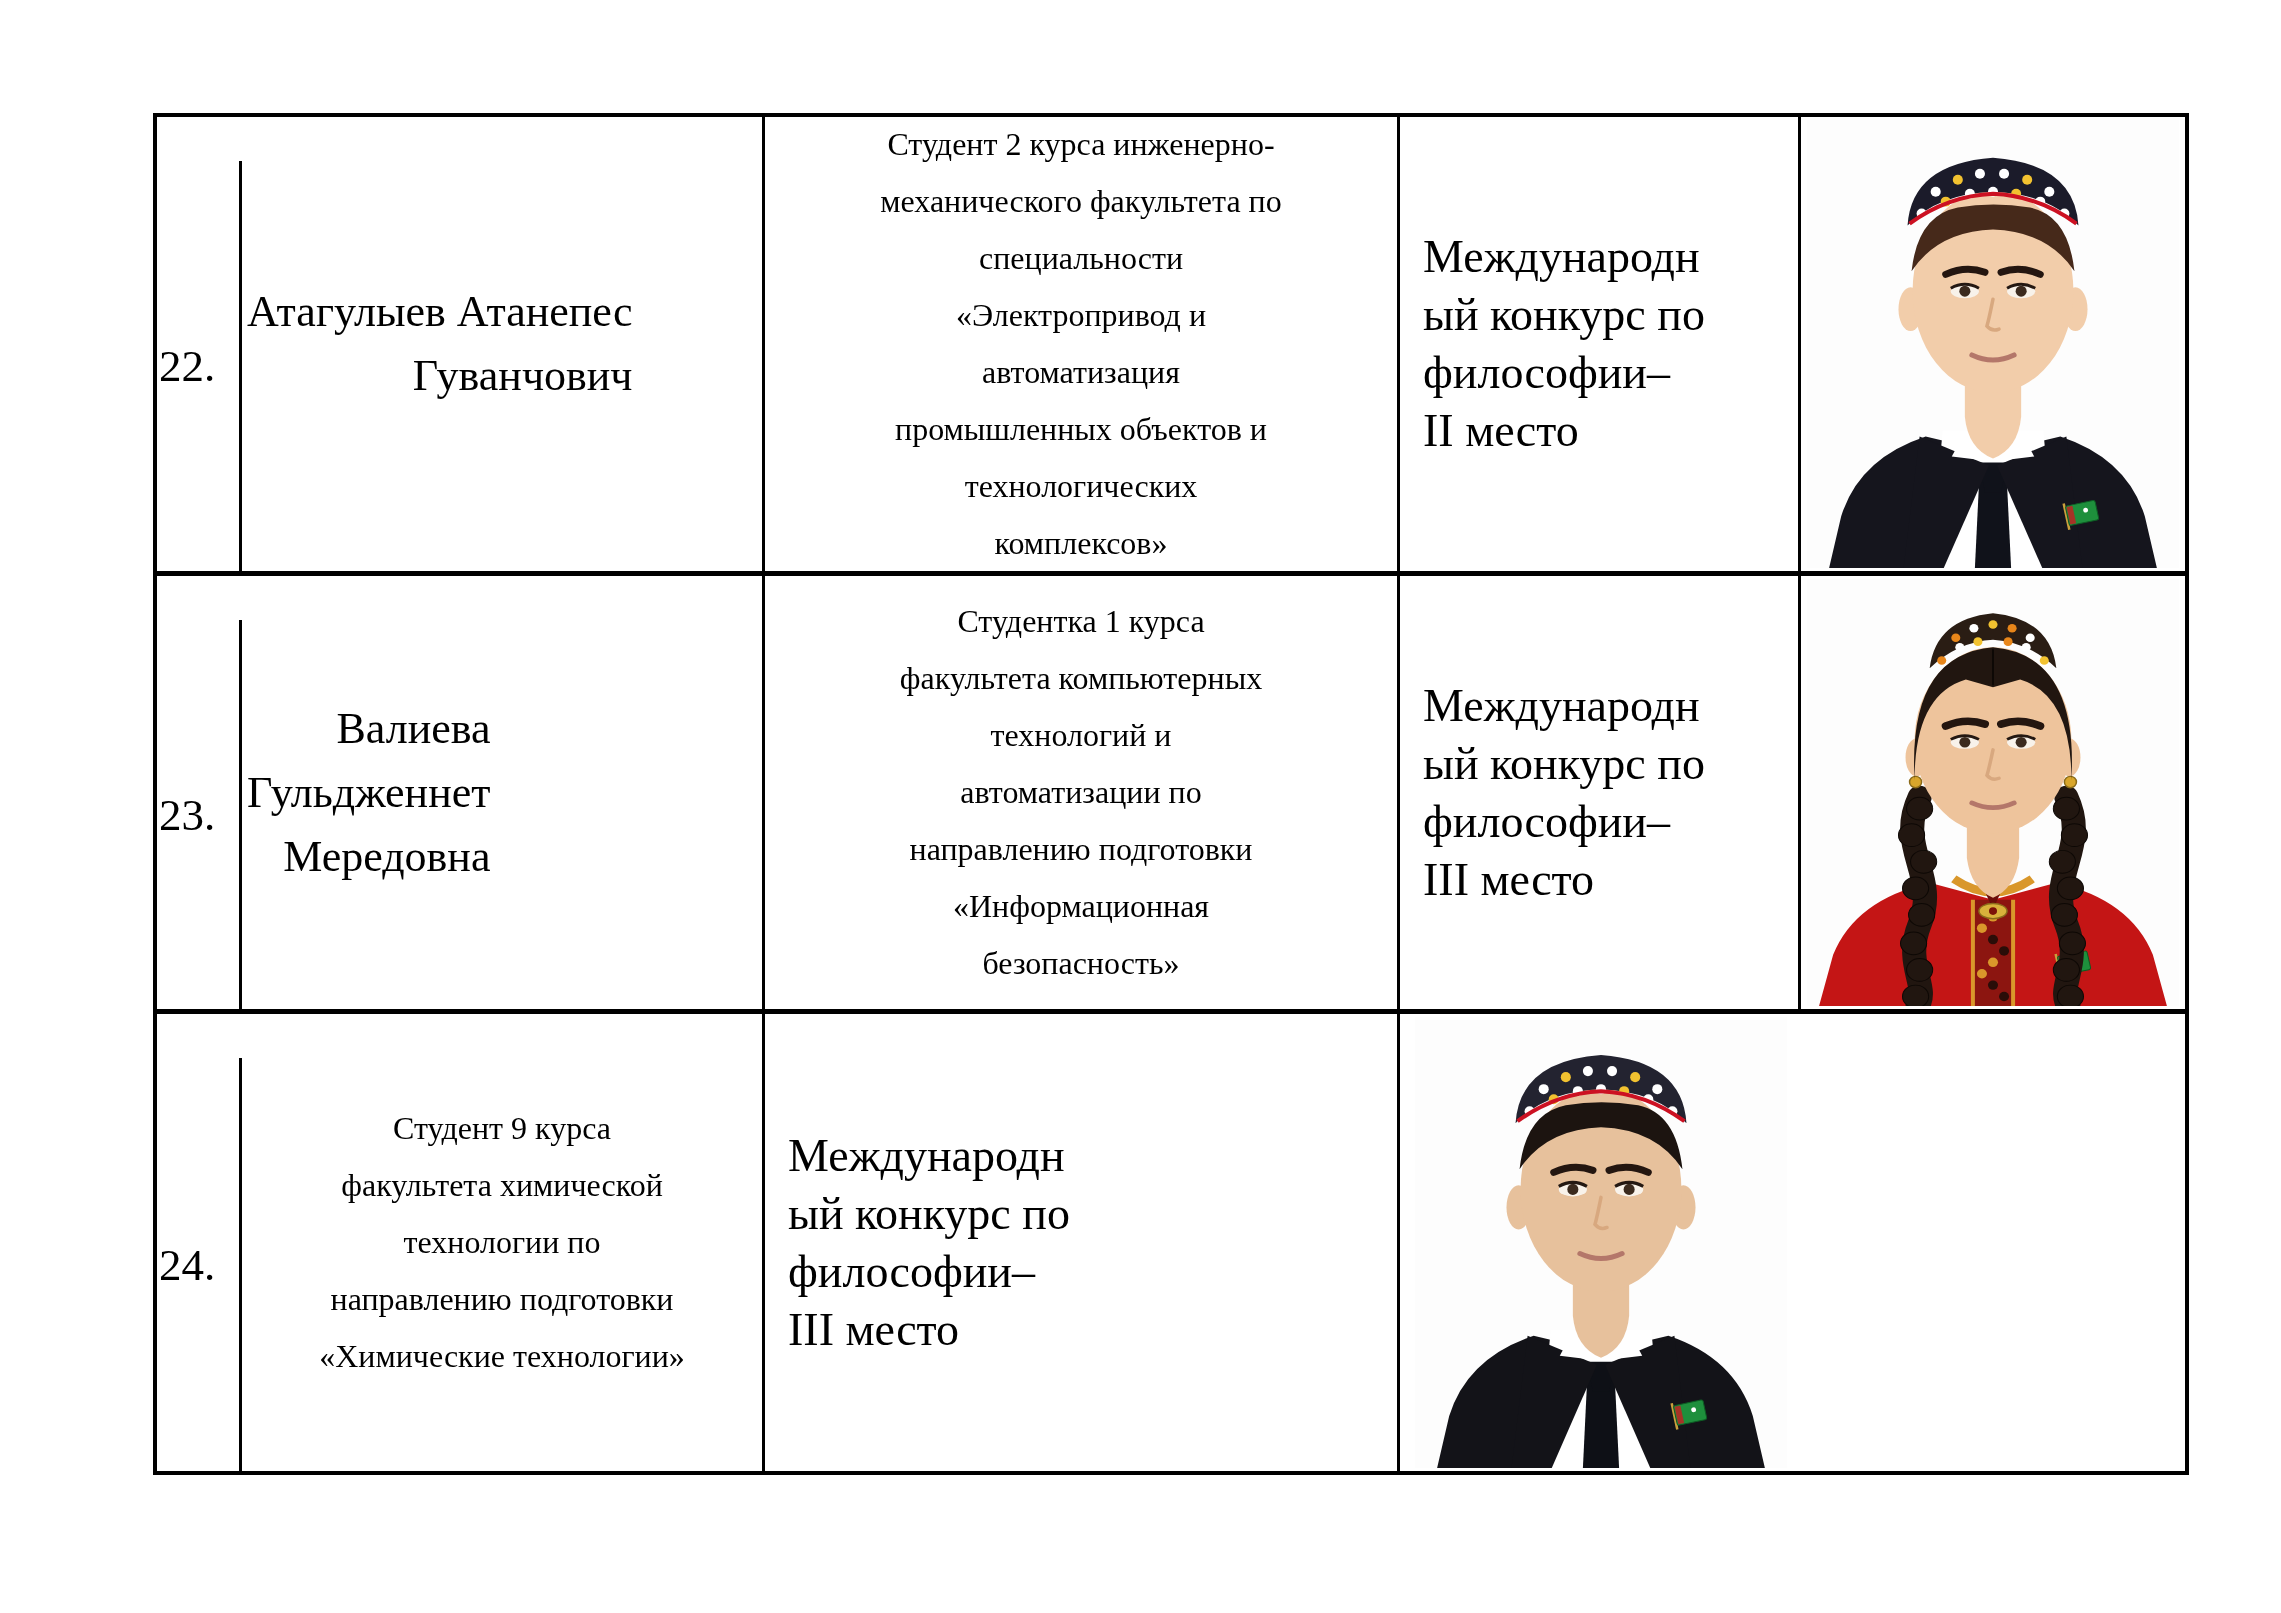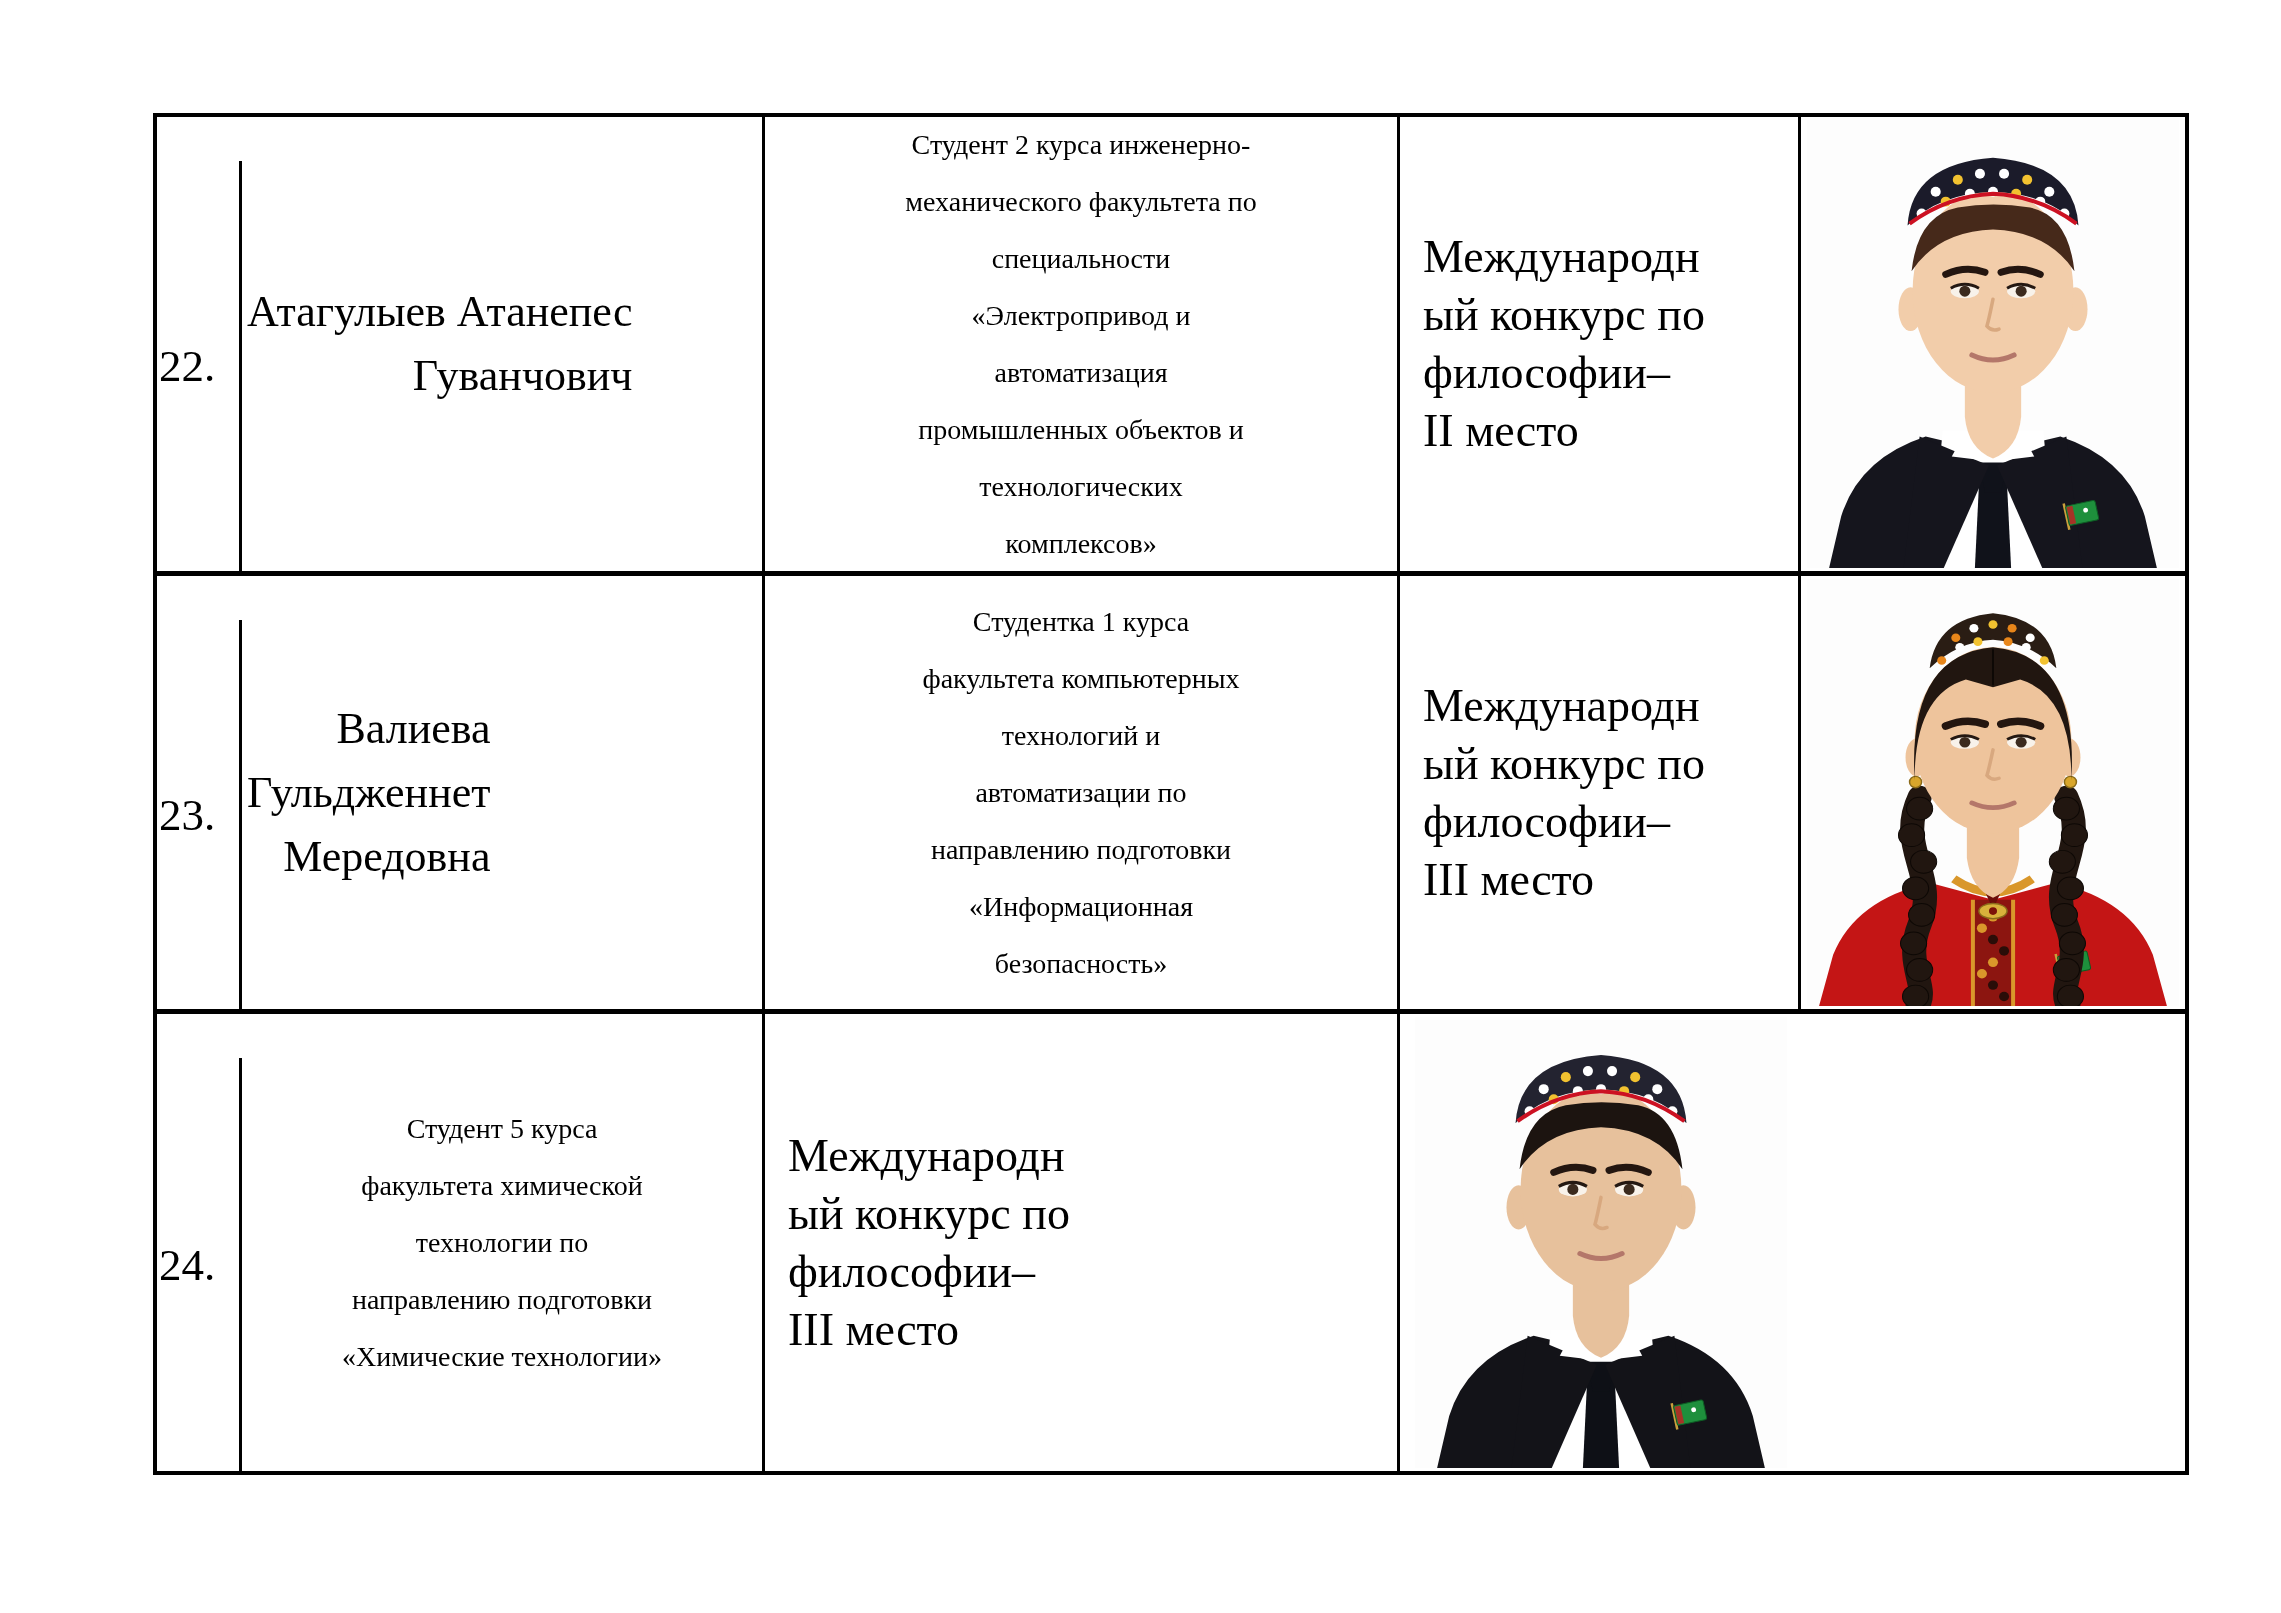--- a/index.html
+++ b/index.html
@@ -21,21 +21,21 @@
     border-right:3px solid #000;
     border-bottom:5px solid #000;
     display:flex;overflow:hidden;
     background:#fff;
   }
   .td.br0{border-right:none;}
   .td.bb0{border-bottom:none;}
   .cell-text{white-space:pre-line;display:block;}
   .c-num{align-items:center;justify-content:flex-start;padding-left:2px;font-size:45px;line-height:52px;margin-top:44px;}
   .c-name{align-items:center;justify-content:flex-start;padding-left:5px;font-size:44px;line-height:64px;text-align:right;}
-  .c-desc{align-items:center;justify-content:center;text-align:center;font-size:28px;line-height:57px;padding:0 6px;}
+  .c-desc{align-items:center;justify-content:center;text-align:center;font-size:32px;line-height:57px;padding:0 6px;}
   .c-award{align-items:center;justify-content:flex-start;padding-left:23px;font-size:46px;line-height:58px;}
   .c-photo{align-items:center;justify-content:center;padding:3px;}
   .photo-frame{width:372px;height:100%;}
   .photo-frame svg{width:100%;height:100%;display:block;}
 </style>
 </head>
 <body>
 
 <div class="doc-table">
 
@@ -214,21 +214,21 @@
   <path d="M185,180 Q181,200 179,207 Q184,213 191,210" stroke="#d8a87f" stroke-width="3.5" fill="none" stroke-linecap="round"></path>
   <path d="M164,236 Q185,246 206,236" stroke="#b4776a" stroke-width="5" fill="none" stroke-linecap="round"></path>
   </svg>
       </div>
   </div>
 
   <div class="td c-num bb0">
     <span class="cell-text">24.</span>
   </div>
   <div class="td c-desc bb0">
-    <span class="cell-text">Студент 5 курса
+    <span class="cell-text">Студент 9 курса
 факультета химической
 технологии по
 направлению подготовки
 «Химические технологии»</span>
   </div>
   <div class="td c-award bb0">
     <span class="cell-text">Международн
 ый конкурс по
 философии–
 III место</span>

